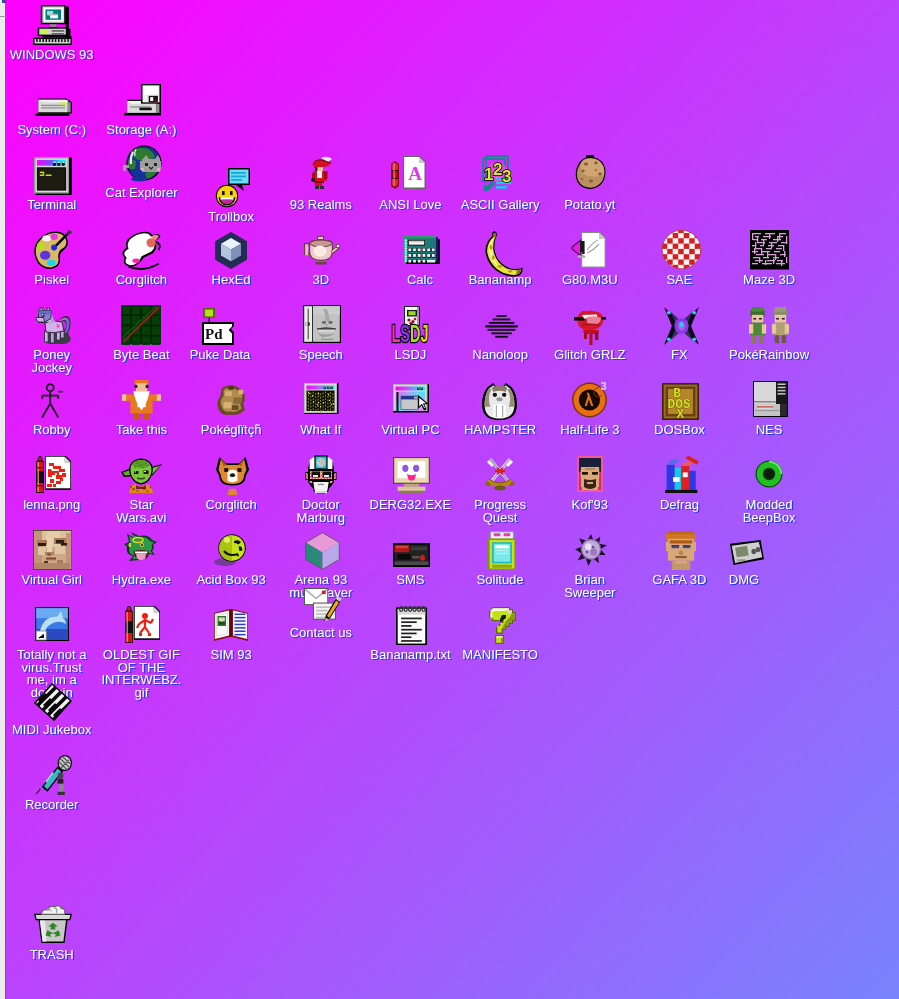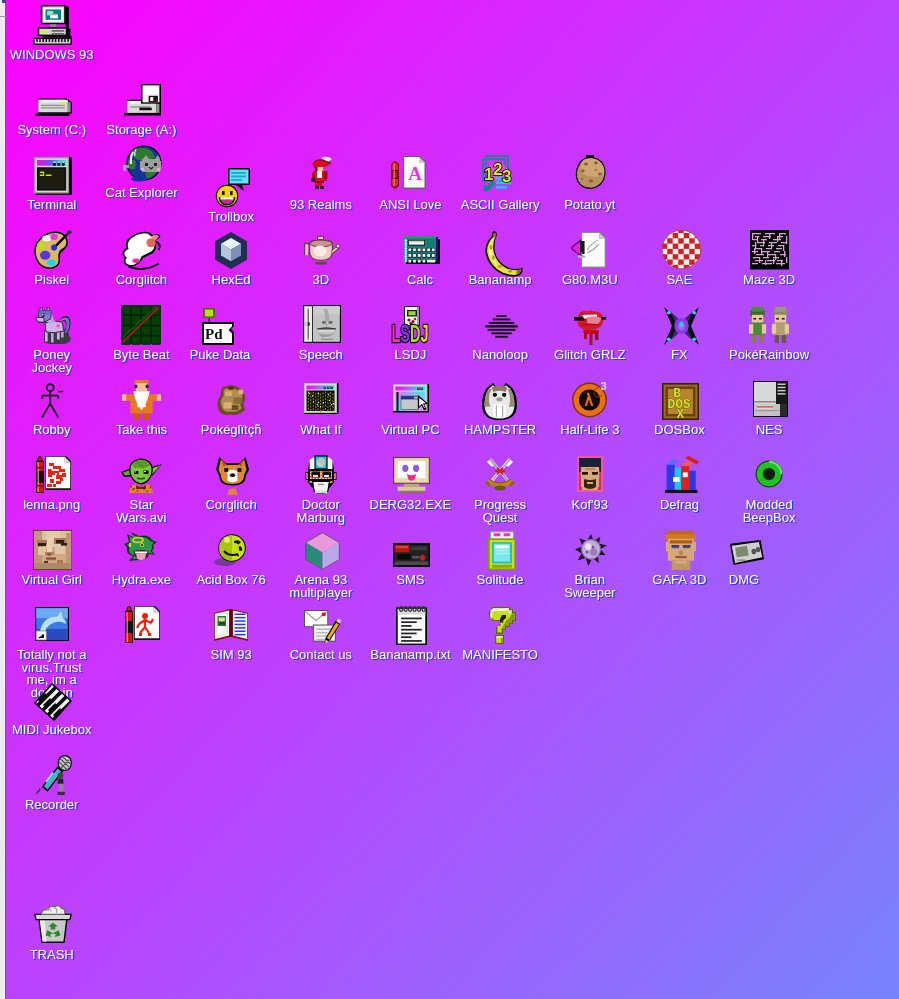--- a/index.html
+++ b/index.html
@@ -1122,21 +1122,21 @@
       <ellipse cx="14" cy="32" rx="11" ry="4" fill="#7a3a9a"></ellipse>
       <circle cx="21" cy="18" r="13.8" fill="#0a0a0a"></circle>
       <circle cx="21" cy="18" r="12.8" fill="#c6e019"></circle>
       <path d="M21 5.2 A12.8 12.8 0 0 0 8.2 18 A12.8 12.8 0 0 0 21 30.8 Z" fill="#aac210"></path>
       <circle cx="16" cy="10" r="3" fill="#dff060"></circle>
       <path d="M23 11 q4 -2 7 1 l-2.5 2.5 q-2 -2 -4.5 -1.5 Z" fill="#111"></path>
       <path d="M29 16 q3 1.5 2 5 l-3 -0.5 q0.5 -2 -0.5 -3.5 Z" fill="#111"></path>
       <path d="M13 21 Q18 27 27 24" fill="none" stroke="#111" stroke-width="2"></path>
       <path d="M25.5 25.5 l2.5 -1.5 l-0.5 2.8 Z" fill="#111"></path>
     </svg>
-    <div class="lbl">Acid Box 76</div>
+    <div class="lbl">Acid Box 93</div>
   </div>
 <div class="cell" style="left:275.8px;top:530px">
     <svg width="40" height="40" viewBox="0.64 1.08 28.57 28.42" preserveAspectRatio="none">
       <path d="M16 3 L28 10 L16 17 L4 10 Z" fill="#e89ad8"></path>
       <path d="M4 10 L16 17 L16 29 L4 22 Z" fill="#2a8a7a"></path>
       <path d="M16 17 L28 10 L28 22 L16 29 Z" fill="#b8a8e8"></path>
       <path d="M16 3 L28 10 L28 22 L16 29 L4 22 L4 10 Z" fill="none" stroke="#555" stroke-width="0.6"></path>
     </svg>
     <div class="lbl">Arena 93<br>multiplayer</div>
   </div>
@@ -1237,20 +1237,21 @@
       <path d="M24 14 L24 22 M24 15 L18 19 M24 15 L30 18 M24 22 L19 28 M24 22 L28 28 M18 19 L16 23 M30 18 L32 14" fill="none" stroke="#f02010" stroke-width="2.2"></path>
       <rect x="18" y="28" width="3" height="3" fill="#f02010"></rect>
       <rect x="27" y="28" width="3" height="3" fill="#f02010"></rect>
       <path d="M4 6 h8 v32 h-8 Z" fill="#111"></path>
       <rect x="4.8" y="6.8" width="6.4" height="30.4" fill="#d41818"></rect>
       <path d="M5.5 6 L7 1.5 h2 L10.5 6 Z" fill="#d41818"></path>
       <path d="M5.5 6 L7 1.5 h2 L10.5 6 Z" fill="none" stroke="#111" stroke-width="1"></path>
       <rect x="4" y="16" width="8" height="12" fill="#111"></rect>
       <rect x="5.6" y="7" width="1.2" height="30" fill="#ff8a8a"></rect>
     </svg>
+    <div class="lbl">OLDEST GIF<br>OF THE<br>INTERWEBZ.<br>gif</div>
   </div>
 <div class="cell" style="left:186.1px;top:605px">
     <svg width="40" height="40" viewBox="0 0 40 40">
       <path d="M3 8 L19 4 L19 32 L3 36 Z" fill="#8a1010"></path>
       <path d="M37 8 L21 4 L21 32 L37 36 Z" fill="#8a1010"></path>
       <path d="M3.8 8.8 L18 5.4 L18 30.5 L3.8 34 Z" fill="#f8f8f8"></path>
       <path d="M36.2 8.8 L22 5.4 L22 30.5 L36.2 34 Z" fill="#f8f8f8"></path>
       <path d="M5.5 10.5 L16.5 8 L16.5 28.5 L5.5 31 Z" fill="none" stroke="#d8d8d8" stroke-width="0.8"></path>
       <rect x="6.5" y="11" width="8.5" height="10" fill="#2a7a2a"></rect>
       <rect x="7.8" y="12.5" width="6" height="3.6" fill="#c8e8c8"></rect>
@@ -1260,21 +1261,21 @@
       <rect x="23.5" y="11.9" width="11" height="1.5" fill="#2a3ae0"></rect>
       <rect x="23.5" y="15.3" width="11" height="1.5" fill="#2a3ae0"></rect>
       <rect x="23.5" y="18.7" width="11" height="1.5" fill="#2a3ae0"></rect>
       <rect x="23.5" y="22.1" width="11" height="1.5" fill="#2a3ae0"></rect>
       <rect x="23.5" y="25.5" width="11" height="1.5" fill="#2a3ae0"></rect>
       <rect x="23.5" y="28.9" width="11" height="1.5" fill="#2a3ae0"></rect>
       <rect x="19" y="4" width="2" height="28" fill="#5a0a0a"></rect>
     </svg>
     <div class="lbl">SIM 93</div>
   </div>
-<div class="cell" style="left:275.8px;top:605px">
+<div class="cell" style="left:275.8px;top:583px">
     <svg width="40" height="40" viewBox="0.65 -0.79 31.35 30.30" preserveAspectRatio="none">
       <rect x="3" y="3" width="19" height="13" fill="#555"></rect>
       <rect x="3.8" y="3.8" width="17.4" height="11.4" fill="#fff"></rect>
       <path d="M4 4 L12.5 11 L21 4" fill="none" stroke="#aaa" stroke-width="1.2"></path>
       <rect x="17" y="5" width="3" height="2.6" fill="#c82020"></rect>
       <rect x="10" y="14" width="18" height="13" fill="#555"></rect>
       <rect x="10.8" y="14.8" width="16.4" height="11.4" fill="#f4f4f4"></rect>
       <rect x="12.5" y="17.0" width="12" height="1.1" fill="#b8b8b8"></rect>
       <rect x="12.5" y="19.6" width="9" height="1.1" fill="#b8b8b8"></rect>
       <rect x="12.5" y="22.2" width="12" height="1.1" fill="#b8b8b8"></rect>

